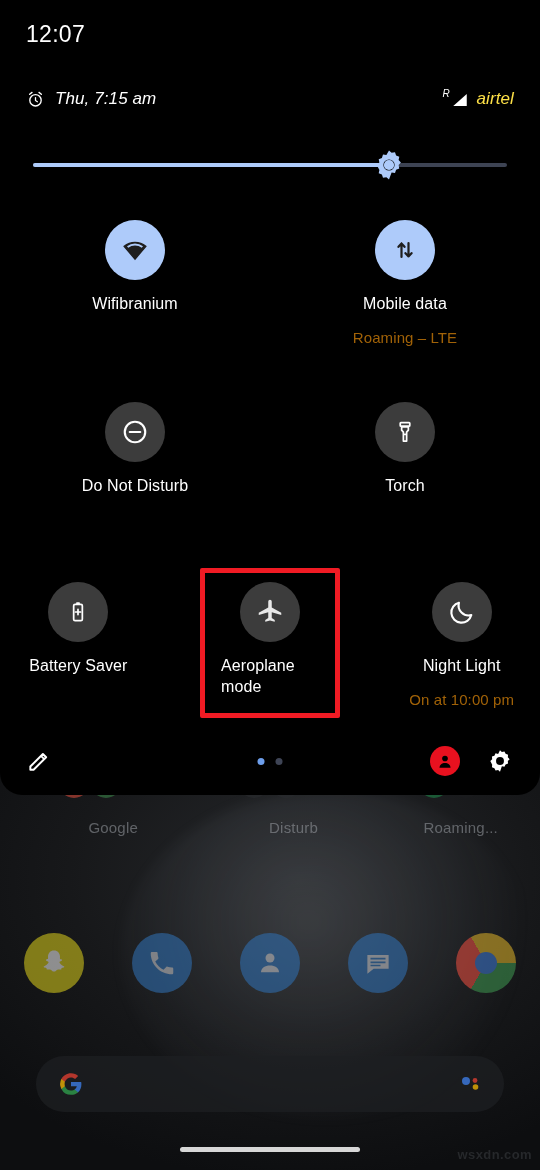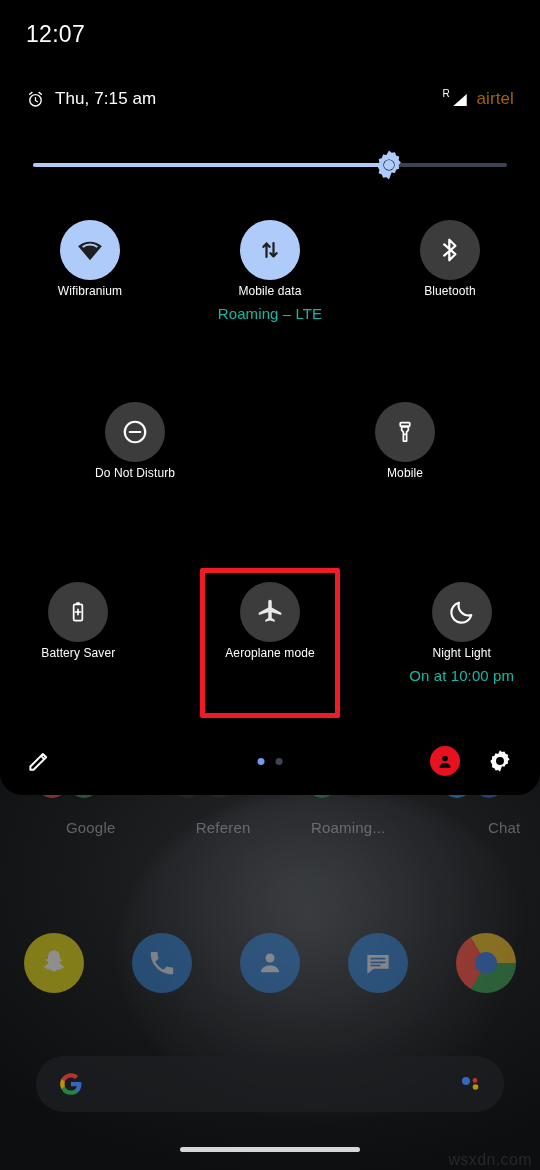--- a/index.html
+++ b/index.html
@@ -54,22 +54,22 @@
     position:absolute; left:36px; top:1056px; width:468px; height:56px;
     border-radius:28px; background:#1d1f22;
     display:flex; align-items:center; justify-content:space-between;
     padding:0 22px; opacity:.75;
   }
   .nav-pill{
     position:absolute; left:50%; transform:translateX(-50%); bottom:18px;
     width:180px; height:5px; border-radius:3px; background:#e8e8e8; opacity:.92;
   }
   .watermark{
-    position:absolute; right:8px; bottom:1px;
-    font-size:16px; color:#26282b; letter-spacing:.4px;
+    position:absolute; right:8px; bottom:8px;
+    font-size:13px; color:#26282b; letter-spacing:.4px;font-weight:bold;
   }
 
   
   #qs-shade{
     position:absolute; left:0; top:0; width:540px; height:795px;
     background:#000;
     border-bottom-left-radius:22px; border-bottom-right-radius:22px;
     overflow:hidden;
   }
 
@@ -80,25 +80,26 @@
   .status-clock{
     position:absolute; left:26px; top:21px;
     font-size:23px; font-weight:500; letter-spacing:.3px; color:#fff;
   }
 
   
   .qs-header{
     position:absolute; left:0; top:82px; width:100%; height:34px;
     display:flex; align-items:center; justify-content:space-between;
     padding:0 26px;
+    font-style:italic;
   }
   .qs-header-left{ display:flex; align-items:center; gap:10px; }
   .qs-date{ font-size:17px; color:#fff; letter-spacing:.1px; }
   .qs-header-right{ display:flex; align-items:center; gap:8px; }
-  .carrier{ font-size:17px; color:#a16207; letter-spacing:.1px; }
+  .carrier{ font-size:17px; color:#fde047; letter-spacing:.1px; }
 
   
   .brightness{
     position:absolute; left:33px; top:158px; width:474px; height:14px;
   }
   .br-track{
     position:absolute; left:0; top:5px; width:100%; height:4px;
     border-radius:2px; background:#3d4353;
   }
   .br-fill{
@@ -121,25 +122,25 @@
     flex:1 1 0; display:flex; flex-direction:column; align-items:center;
     padding-top:4px;
   }
   .tile-circle{
     width:60px; height:60px; border-radius:50%;
     display:flex; align-items:center; justify-content:center;
     background:#3c3c3c;
   }
   .tile-circle.on{ background:#aecbfa; }
   .tile-label{
-    margin-top:1px; font-size:12px; line-height:21px; color:#fff;
-    text-align:right; max-width:112px; letter-spacing:.1px;
+    margin-top:13px; font-size:16px; line-height:21px; color:#fff;
+    text-align:left; max-width:112px; letter-spacing:.1px;
   }
   .tile-sub{
-    margin-top:2px; font-size:15px; line-height:20px; color:#14b8a6;
+    margin-top:14px; font-size:15px; line-height:20px; color:#a16207;
     text-align:left; max-width:126px; letter-spacing:.1px;
   }
   #row-1{ height:182px; }
   #row-2{ height:180px; }
   #row-3{ height:auto;gap:35px; }
 
   
   .highlight-box{
     position:absolute; left:200px; top:568px; width:140px; height:150px;
     border:5px solid #f01b24; border-radius:2px;
@@ -176,35 +177,28 @@
         <span class="fi" style="background:radial-gradient(circle at 50% 50%,#fff 40%,#2b2d30 41%);box-shadow:inset 0 0 0 4px #e04c3b"></span>
         <span class="fi" style="background:radial-gradient(circle at 50% 50%,#fff 38%,#3b8a4a 39%)"></span>
       </div>
       <div class="flabel">Google</div>
     </div>
     <div class="folder">
       <div class="ficons">
         <span class="fi" style="background:radial-gradient(circle at 50% 50%,#4d7fc0 40%,#2b2d30 41%)"></span>
         <span class="fi" style="background:radial-gradient(circle at 50% 50%,#d04a3d 38%,#2b2d30 39%)"></span>
       </div>
-      <div class="flabel">Referen</div>
+      <div class="flabel">Disturb</div>
     </div>
     <div class="folder">
       <div class="ficons">
         <span class="fi" style="background:#1d8c4a"></span>
         <span class="fi" style="background:radial-gradient(circle at 50% 50%,#e8e8e8 26%,#1b1c1f 27%)"></span>
       </div>
       <div class="flabel">Roaming...</div>
-    </div>
-    <div class="folder">
-      <div class="ficons">
-        <span class="fi" style="background:#2b8fd6"></span>
-        <span class="fi" style="background:#2f63bf"></span>
-      </div>
-      <div class="flabel">Chat</div>
     </div>
   </div>
 
   <div class="dock-row">
     <div class="dock-app" style="background:#c6bb1b">
       <svg width="32" height="32" viewBox="0 0 24 24">
         <path d="M12 2.6c2.8 0 4.4 2 4.5 4.6 0 .7-.1 1.4 0 1.8.2.3.9.1 1.3.3.4.3.2.9-.4 1.2-.6.3-1.3.4-1.3.9 0 .8 2 2.6 3.3 3 .5.2.4.7-.2.9-.6.2-1.4.2-1.6.6-.2.4.1 1-.5 1-.8 0-1.7-.3-2.6.1-.9.4-1.4 1.4-2.5 1.4s-1.6-1-2.5-1.4c-.9-.4-1.8-.1-2.6-.1-.6 0-.3-.6-.5-1-.2-.4-1-.4-1.6-.6-.6-.2-.7-.7-.2-.9 1.3-.4 3.3-2.2 3.3-3 0-.5-.7-.6-1.3-.9-.6-.3-.8-.9-.4-1.2.4-.2 1.1 0 1.3-.3.1-.4 0-1.1 0-1.8C7.6 4.6 9.2 2.6 12 2.6z" fill="#d8d8d8"></path>
       </svg>
     </div>
     <div class="dock-app" style="background:#2f6aa8">
@@ -305,29 +299,20 @@
         <div class="tile-circle on">
           <svg width="28" height="28" viewBox="0 0 24 24">
             <path d="M9 18V6.5M9 6.5 6.4 9.3M9 6.5l2.6 2.8" fill="none" stroke="#1f1f1f" stroke-width="1.9" stroke-linecap="round" stroke-linejoin="round"></path>
             <path d="M15 6v11.5M15 17.5l2.6-2.8M15 17.5l-2.6-2.8" fill="none" stroke="#1f1f1f" stroke-width="1.9" stroke-linecap="round" stroke-linejoin="round"></path>
           </svg>
         </div>
         <div class="tile-label">Mobile data</div>
         <div class="tile-sub">Roaming – LTE</div>
       </div>
 
-      <div class="tile">
-        <div class="tile-circle">
-          <svg width="28" height="28" viewBox="0 0 24 24">
-            <path d="M11.4 3.2v17.6l5.2-5.2-9.6-8.4M11.4 3.2l5.2 5.2-9.6 8.4" fill="none" stroke="#fff" stroke-width="1.9" stroke-linejoin="round" stroke-linecap="round"></path>
-          </svg>
-        </div>
-        <div class="tile-label">Bluetooth</div>
-        <div class="tile-sub"></div>
-      </div>
     </div>
 
     <div class="tile-row" id="row-2">
       <div class="tile">
         <div class="tile-circle">
           <svg width="30" height="30" viewBox="0 0 24 24">
             <circle cx="12" cy="12" r="8.2" fill="none" stroke="#fff" stroke-width="1.7"></circle>
             <path d="M7.8 12h8.4" stroke="#fff" stroke-width="1.7" stroke-linecap="round"></path>
           </svg>
         </div>
@@ -336,21 +321,21 @@
       </div>
 
       <div class="tile">
         <div class="tile-circle">
           <svg width="26" height="26" viewBox="0 0 24 24">
             <rect x="7.6" y="3.4" width="8.8" height="3.1" rx=".6" fill="none" stroke="#fff" stroke-width="1.6"></rect>
             <path d="M8.9 7.2h6.2v3.1l-1.6 1.8v8.3h-3V12.1l-1.6-1.8z" fill="none" stroke="#fff" stroke-width="1.6" stroke-linejoin="round"></path>
             <path d="M11.4 14.2h1.2" stroke="#fff" stroke-width="1.5" stroke-linecap="round"></path>
           </svg>
         </div>
-        <div class="tile-label">Mobile</div>
+        <div class="tile-label">Torch</div>
         <div class="tile-sub"></div>
       </div>
 
     </div>
 
     <div class="tile-row" id="row-3">
       <div class="tile">
         <div class="tile-circle">
           <svg width="26" height="26" viewBox="0 0 24 24">
             <rect x="8" y="5" width="8" height="15" rx="1.3" fill="none" stroke="#fff" stroke-width="1.6"></rect>

